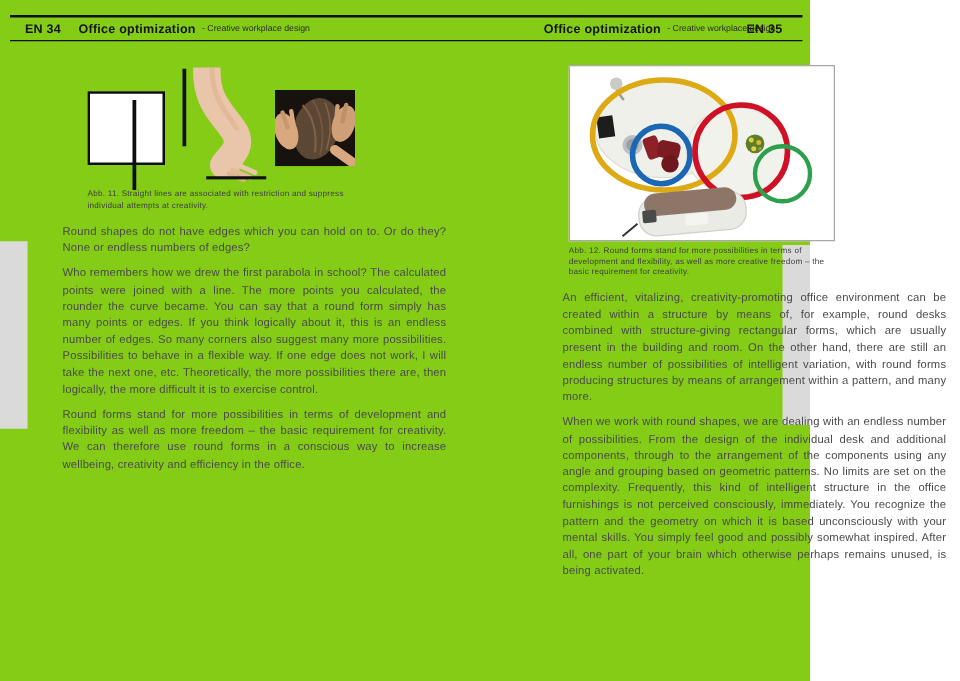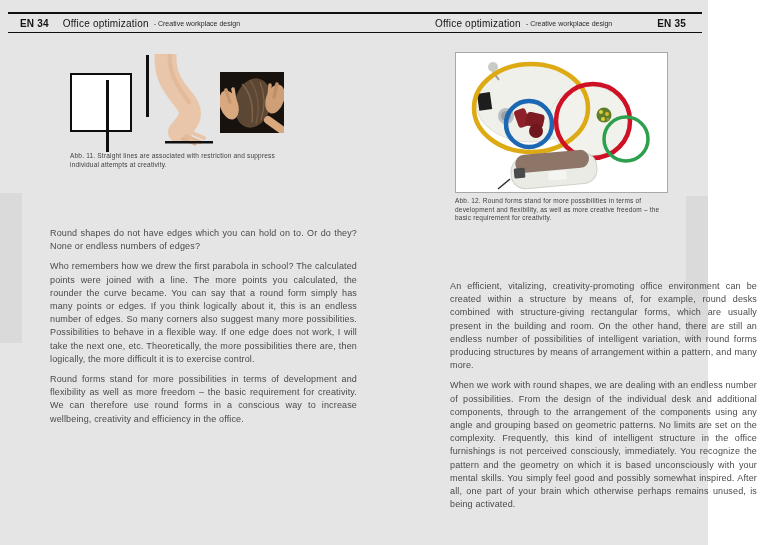--- a/index.html
+++ b/index.html
@@ -1,28 +1,28 @@
 <!DOCTYPE html>
 <html><head>
 <meta charset="utf-8">
 <style>
   * { margin:0; padding:0; box-sizing:border-box; }
   html,body { width:768px; height:545px; background:#ffffff; overflow:hidden;
               font-family:"Liberation Sans", sans-serif; }
-  .spread { position:relative; width:708px; height:545px; background:#e5e5e5; }
+  .spread { position:relative; width:648px; height:545px; background:#84cc16; }
 
   
   .rule-top { position:absolute; left:8px; right:6px; top:12px; height:2px; background:#101010; }
   .rule-bottom { position:absolute; left:8px; right:6px; top:32px; height:1px; background:#101010; }
   .hdr { position:absolute; top:15px; height:16px; display:flex; align-items:center; color:#141414; }
   .hdr-left { left:20px; }
   .hdr-right-title { left:435px; }
   .hdr-pagenum-right { right:22px; top:15px; }
   .hdr .pn { font-size:10px; font-weight:bold; letter-spacing:0.2px; }
-  .hdr .ttl { font-size:10px; font-weight:normal; margin-left:14px; letter-spacing:0.2px; }
+  .hdr .ttl { font-size:10px; font-weight:bold; margin-left:14px; letter-spacing:0.2px; }
   .hdr-right-title .ttl { margin-left:0; }
   .hdr .sub { font-size:7px; color:#2a2a2a; margin-left:5px; padding-top:1px; }
 
   
   .tab { position:absolute; background:#dadada; }
   .tab-left  { left:0; top:193px; width:22px; height:150px; }
   .tab-right { right:0; top:196px; width:22px; height:144px; }
 
   
   .square-diagram { position:absolute; left:70px; top:73px; width:62px; height:59px;
@@ -34,21 +34,21 @@
   .caption { font-size:6.5px; line-height:8.5px; color:#3d3d3d; letter-spacing:0.2px; }
   .caption-left { position:absolute; left:70px; top:152px; width:212px; }
   .caption-right { position:absolute; left:455px; top:197px; width:218px; }
 
   
   .fig-frame { position:absolute; left:455px; top:52px; width:213px; height:141px;
                border:1px solid #a8a8a8; background:#fff; }
 
   
   .col { position:absolute; font-size:9px; line-height:13.2px; color:#4a4a4a;
-         text-align:justify; letter-spacing:0.15px;margin-top:48px; }
+         text-align:justify; letter-spacing:0.15px; }
   .col p { margin-bottom:7px; }
   .col-left  { left:50px;  top:179px; width:307px; }
   .col-right { left:450px; top:232px; width:307px; }
 </style>
 </head>
 <body>
 
 <div class="spread">
 
   <div class="rule-top"></div>

